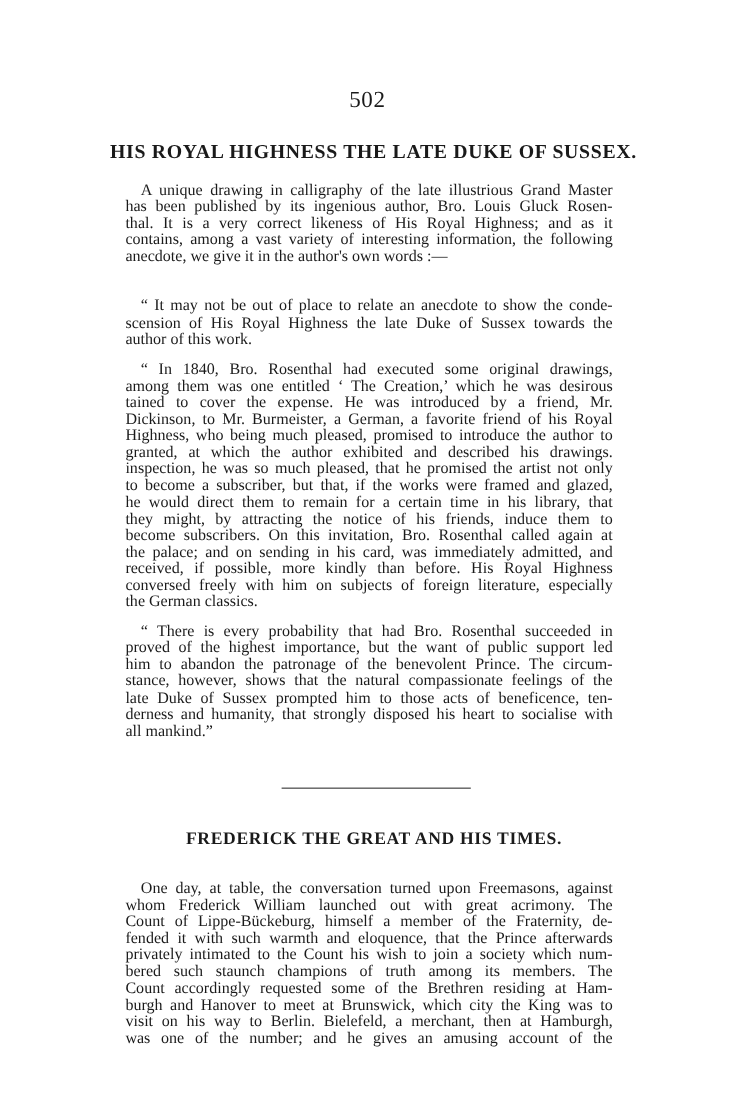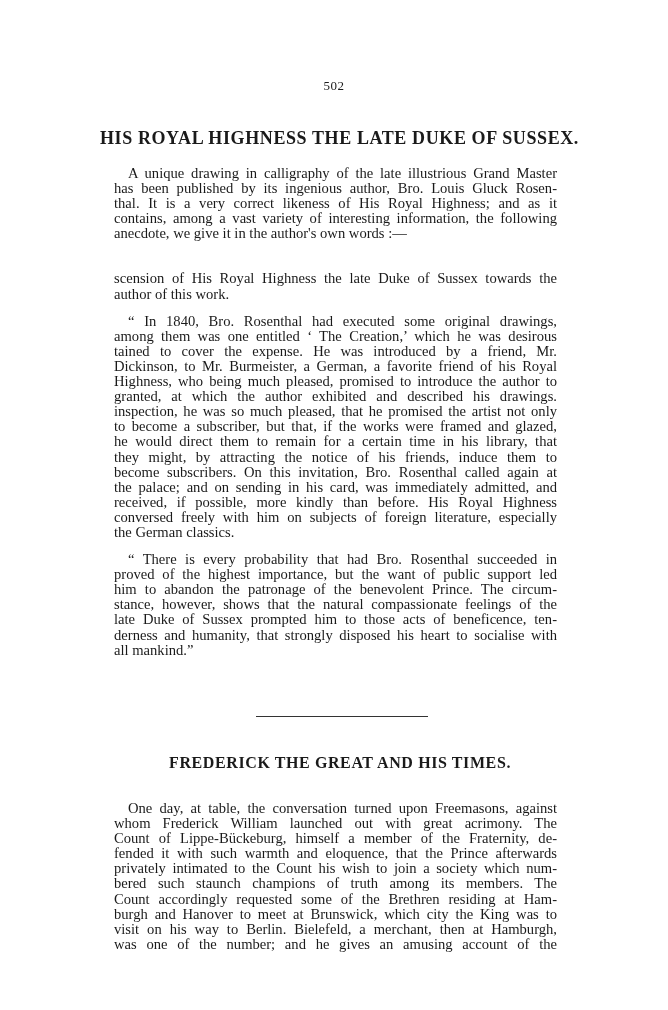--- a/index.html
+++ b/index.html
@@ -3,21 +3,21 @@
   <meta charset="utf-8">
   <style>
     html, body { margin: 0; padding: 0; background: #ffffff; }
     body {
       width: 668px; height: 1010px; position: relative; overflow: hidden;
       font-family: "Liberation Serif", "DejaVu Serif", serif;
       color: #1a1a1a;
     }
     .page-number {
       position: absolute; top: 78px; left: 0; width: 668px; text-align: center;
-      font-size: 13px; letter-spacing: 0.5px;
+      font-size: 21px; letter-spacing: 0.5px;
     }
     .column { position: absolute; left: 102px; width: 467px; }
     .heading {
       text-align: center; font-size: 18px; letter-spacing: 0.6px; white-space: nowrap;
       margin: 0;
     }
     .h1 { position: absolute; top: 128px; left: 100px; width: 473px; }
     .h2 { position: absolute; top: 754px; left: 150px; width: 380px; font-size: 16px; }
     .article1 { top: 154px; }
     .article2 { top: 789px; }
@@ -44,20 +44,21 @@
 <div class="column article1">
   <p class="para">
     <span class="ln indent" style="">A unique drawing in calligraphy of the late illustrious Grand Master</span>
     <span class="ln" style="">has been published by its ingenious author, Bro. Louis Gluck Rosen-</span>
     <span class="ln" style="">thal. It is a very correct likeness of His Royal Highness; and as it</span>
     <span class="ln" style="">contains, among a vast variety of interesting information, the following</span>
     <span class="ln last" style="">anecdote, we give it in the author's own words :—</span>
   </p>
   <div class="gap"></div>
   <p class="para">
+    <span class="ln indent" style="">“ It may not be out of place to relate an anecdote to show the conde-</span>
     <span class="ln" style="">scension of His Royal Highness the late Duke of Sussex towards the</span>
     <span class="ln last" style="">author of this work.</span>
   </p>
   <p class="para">
     <span class="ln indent" style="">“ In 1840, Bro. Rosenthal had executed some original drawings,</span>
     <span class="ln" style="">among them was one entitled ‘ The Creation,’ which he was desirous</span>
     <span class="ln" style="">tained to cover the expense. He was introduced by a friend, Mr.</span>
     <span class="ln" style="">Dickinson, to Mr. Burmeister, a German, a favorite friend of his Royal</span>
     <span class="ln" style="">Highness, who being much pleased, promised to introduce the author to</span>
     <span class="ln" style="">granted, at which the author exhibited and described his drawings.</span>

